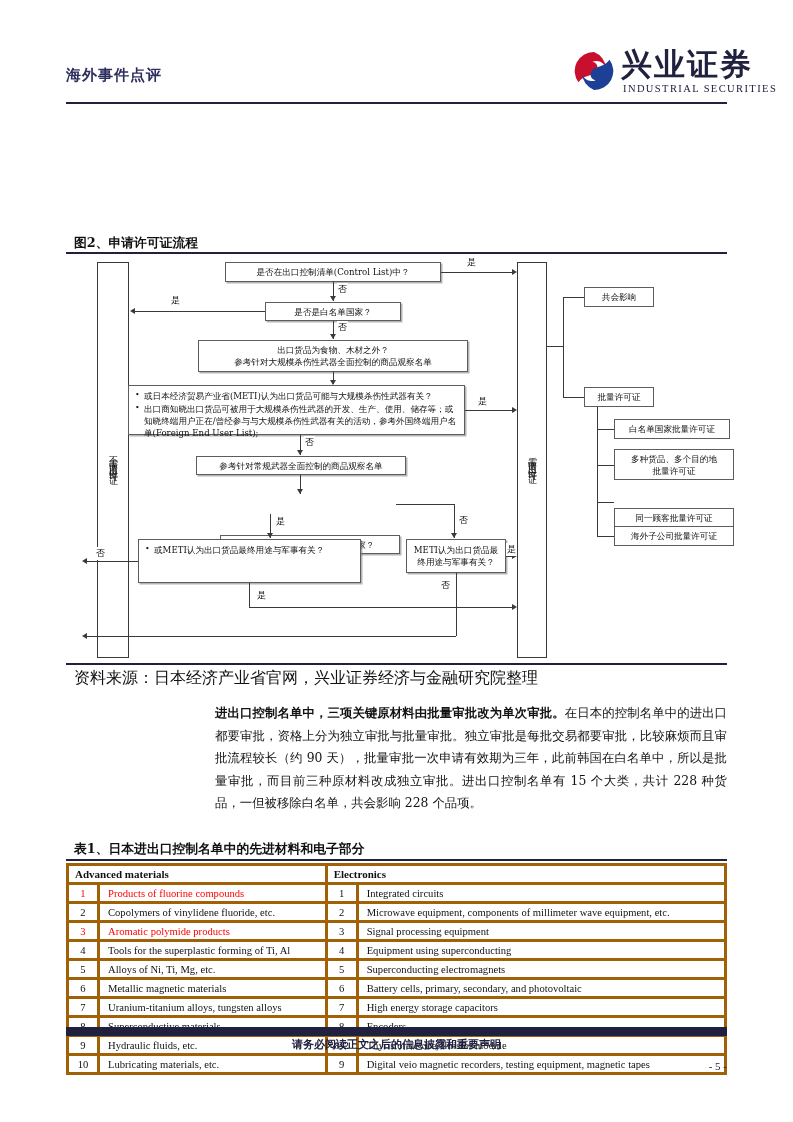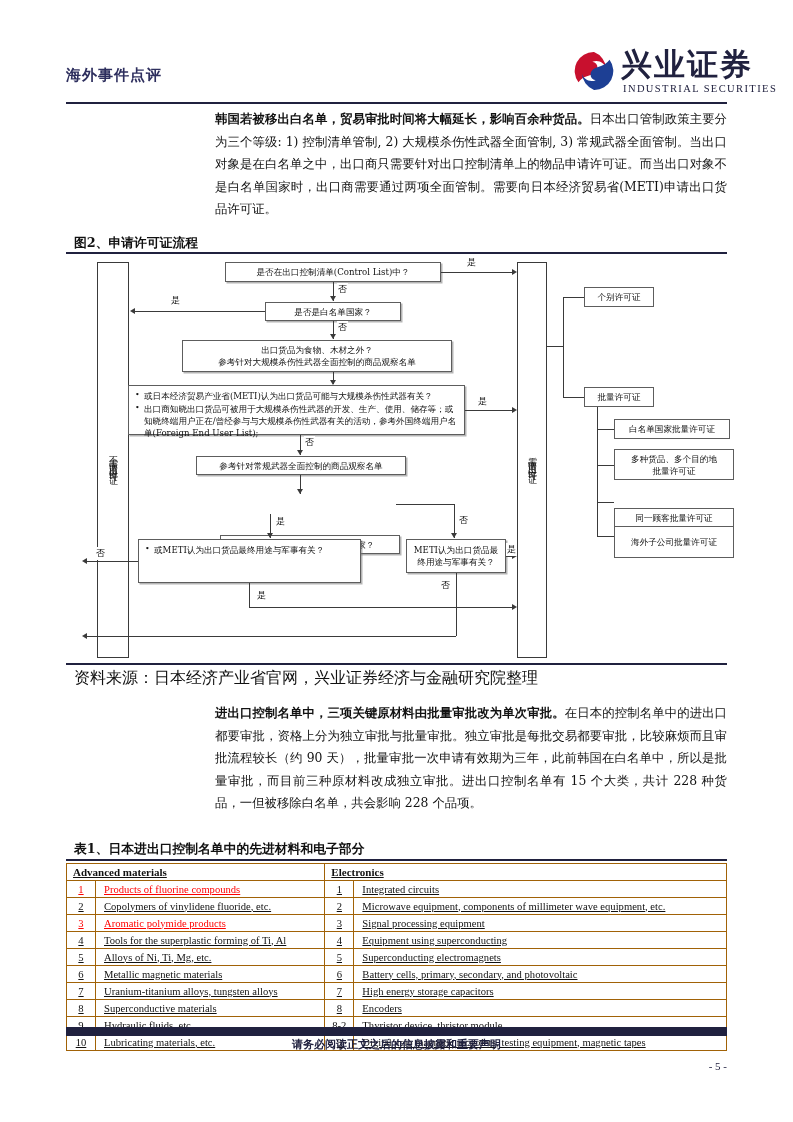--- a/index.html
+++ b/index.html
@@ -86,22 +86,22 @@
   .arw-l{border-top:3.2px solid transparent;border-bottom:3.2px solid transparent;border-right:5px solid #3a3a3a;}
   .arw-d{border-left:3.2px solid transparent;border-right:3.2px solid transparent;border-top:5px solid #3a3a3a;}
   .lbl{
     position:absolute;font-family:"DejaVu Serif",serif;font-size:9px;color:#111;
     background:#fff;padding:0 1px;white-space:nowrap;
   }
 
   
   .tbl{position:absolute;left:66px;top:863px;width:661px;border-collapse:collapse;}
   .tbl td,.tbl th{
-    border:1px solid #a16207;font-family:"Liberation Serif",serif;
-    font-size:10.6px;color:#111;padding:1px 2px;height:14px;vertical-align:middle;text-decoration:underline;
+    border:3px solid #a16207;font-family:"Liberation Serif",serif;
+    font-size:10.6px;color:#111;padding:1px 2px;height:14px;vertical-align:middle;
   }
   .tbl th{text-align:left;font-weight:bold;padding-left:6px;font-size:11px;}
   .tbl td.num{width:26px;text-align:center;}
   .tbl td.txt{padding-left:8px;}
   .tbl tr.red td{color:#ff0000;}
   .tbl td.colA{width:24px;}
 
   
   .foot-bar{position:absolute;left:66px;top:1027px;width:661px;height:7px;background:#20213f;}
   .foot-bar:after{content:"";position:absolute;left:0;top:7px;width:661px;height:1.5px;background:#20213f;}
@@ -125,21 +125,20 @@
     <svg class="logo-mark" viewBox="0 0 100 100">
       <path d="M50 4 A46 46 0 1 0 50 96 A46 46 0 1 0 50 4 Z" fill="#ffffff"></path>
       <path d="M50 5 A45 45 0 0 0 13 77 C25 60 42 62 52 54 C62 46 60 30 46 28 C60 22 76 30 79 45 A45 45 0 0 0 50 5 Z" fill="#c8102e"></path>
       <path d="M50 95 A45 45 0 0 0 87 23 C75 40 58 38 48 46 C38 54 40 70 54 72 C40 78 24 70 21 55 A45 45 0 0 0 50 95 Z" fill="#1d3f94"></path>
     </svg>
     <div class="logo-cn">兴业证券</div>
     <div class="logo-en">INDUSTRIAL SECURITIES</div>
   </div>
   <div class="rule-top"></div>
 
-  <div class="para" id="para1"><b>韩国若被移出白名单，贸易审批时间将大幅延长，影响百余种货品。</b><span>日本出口管制政策主要分为三个等级: 1) 控制清单管制, 2) 大规模杀伤性武器全面管制, 3) 常规武器全面管制。当出口对象是在白名单之中，出口商只需要针对出口控制清单上的物品申请许可证。而当出口对象不是白名单国家时，出口商需要通过两项全面管制。需要向日本经济贸易省(METI)申请出口货品许可证。</span></div>
 
   <div class="cap" id="fig2cap">图2、申请许可证流程</div>
   <div class="cap-rule" id="fig2rule"></div>
 
   <div class="flow">
 
     <div class="vbox" style="left:31px;top:6px;width:32px;height:396px;">不需申请出口许可证</div>
 
     <div class="vbox" style="left:451px;top:6px;width:30px;height:396px;">需申请出口许可证</div>
 
@@ -156,21 +155,21 @@
     <div class="fbox sh" style="left:199px;top:46px;width:136px;height:19px;font-family:Liberation Serif, serif;">是否是白名单国家？</div>
 
     <div class="ln lnh" style="left:68px;top:55px;width:131px;"></div>
     <div class="arw arw-l" style="left:64px;top:52px;"></div>
     <div class="lbl" style="left:104px;top:38px;">是</div>
 
     <div class="ln lnv" style="left:267px;top:65px;height:18px;"></div>
     <div class="arw arw-d" style="left:264px;top:78px;"></div>
     <div class="lbl" style="left:271px;top:65px;">否</div>
 
-    <div class="fbox sh" style="left:116px;top:84px;width:270px;height:32px;flex-direction:column;">
+    <div class="fbox sh" style="left:132px;top:84px;width:270px;height:32px;flex-direction:column;">
       <div>出口货品为食物、木材之外？</div>
       <div>参考针对大规模杀伤性武器全面控制的商品观察名单</div>
     </div>
     <div class="ln lnv" style="left:267px;top:116px;height:12px;"></div>
     <div class="arw arw-d" style="left:264px;top:124px;"></div>
 
     <div class="fbox sh bul" style="left:62px;top:129px;width:337px;height:50px;">
       <ul>
         <li>或日本经济贸易产业省(METI)认为出口货品可能与大规模杀伤性武器有关？</li>
         <li>出口商知晓出口货品可被用于大规模杀伤性武器的开发、生产、使用、储存等；或知晓终端用户正在/曾经参与与大规模杀伤性武器有关的活动，参考外国终端用户名单(Foreign End User List);</li>
@@ -228,39 +227,39 @@
 
     <div class="ln lnv" style="left:390px;top:317px;height:63px;"></div>
     <div class="ln lnh" style="left:20px;top:380px;width:370px;"></div>
     <div class="arw arw-l" style="left:16px;top:377px;"></div>
     <div class="lbl" style="left:374px;top:323px;">否</div>
 
     <div class="ln lnh" style="left:481px;top:90px;width:16px;"></div>
     <div class="ln lnv" style="left:497px;top:41px;height:100px;"></div>
 
     <div class="ln lnh" style="left:497px;top:41px;width:21px;"></div>
-    <div class="fbox" style="left:518px;top:31px;width:70px;height:20px;">个别许可证</div>
+    <div class="fbox" style="left:518px;top:31px;width:70px;height:20px;">共会影响</div>
 
     <div class="ln lnh" style="left:497px;top:141px;width:21px;"></div>
     <div class="fbox" style="left:518px;top:131px;width:70px;height:20px;">批量许可证</div>
 
     <div class="ln lnv" style="left:531px;top:151px;height:129px;"></div>
 
     <div class="ln lnh" style="left:531px;top:173px;width:17px;"></div>
     <div class="fbox" style="left:548px;top:163px;width:116px;height:20px;">白名单国家批量许可证</div>
 
     <div class="ln lnh" style="left:531px;top:209px;width:17px;"></div>
     <div class="fbox" style="left:548px;top:193px;width:120px;height:31px;white-space:pre-line;">多种货品、多个目的地
 批量许可证</div>
 
     <div class="ln lnh" style="left:531px;top:246px;width:17px;"></div>
     <div class="fbox" style="left:548px;top:252px;width:120px;height:20px;">同一顾客批量许可证</div>
 
     <div class="ln lnh" style="left:531px;top:280px;width:17px;"></div>
-    <div class="fbox" style="left:548px;top:270px;width:120px;height:32px;">海外子公司批量许可证</div>
+    <div class="fbox" style="left:548px;top:270px;width:120px;height:20px;">海外子公司批量许可证</div>
   </div>
 
   <div class="src-rule"></div>
   <div class="srcnote">资料来源：日本经济产业省官网，兴业证券经济与金融研究院整理</div>
 
   <div class="para" id="para2"><b>进出口控制名单中，三项关键原材料由批量审批改为单次审批。</b><span>在日本的控制名单中的进出口都要审批，资格上分为独立审批与批量审批。独立审批是每批交易都要审批，比较麻烦而且审批流程较长（约 90 天），批量审批一次申请有效期为三年，此前韩国在白名单中，所以是批量审批，而目前三种原材料改成独立审批。进出口控制名单有 15 个大类，共计 228 种货品，一但被移除白名单，共会影响 228 个品项。</span></div>
 
   <div class="cap" id="tab1cap">表1、日本进出口控制名单中的先进材料和电子部分</div>
   <div class="cap-rule" id="tab1rule"></div>
 

